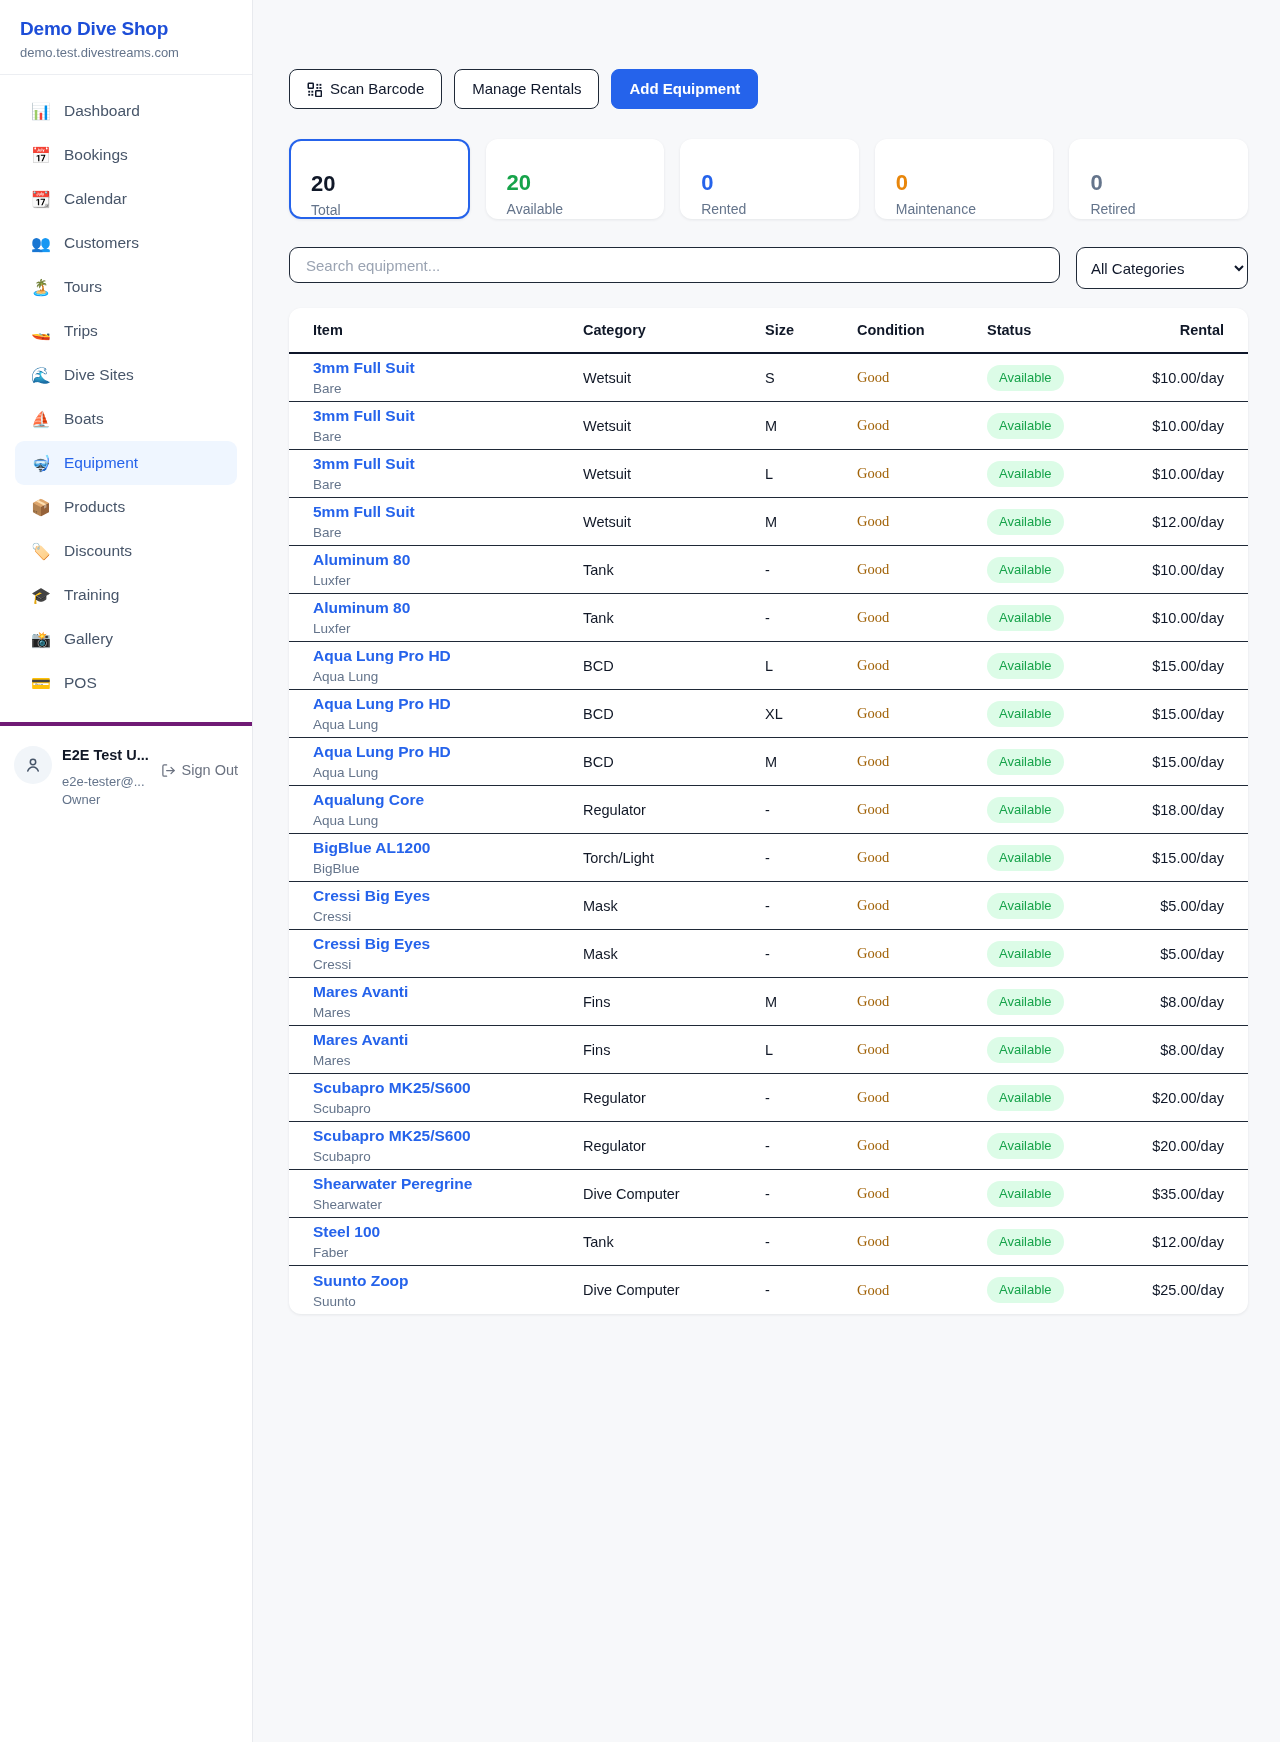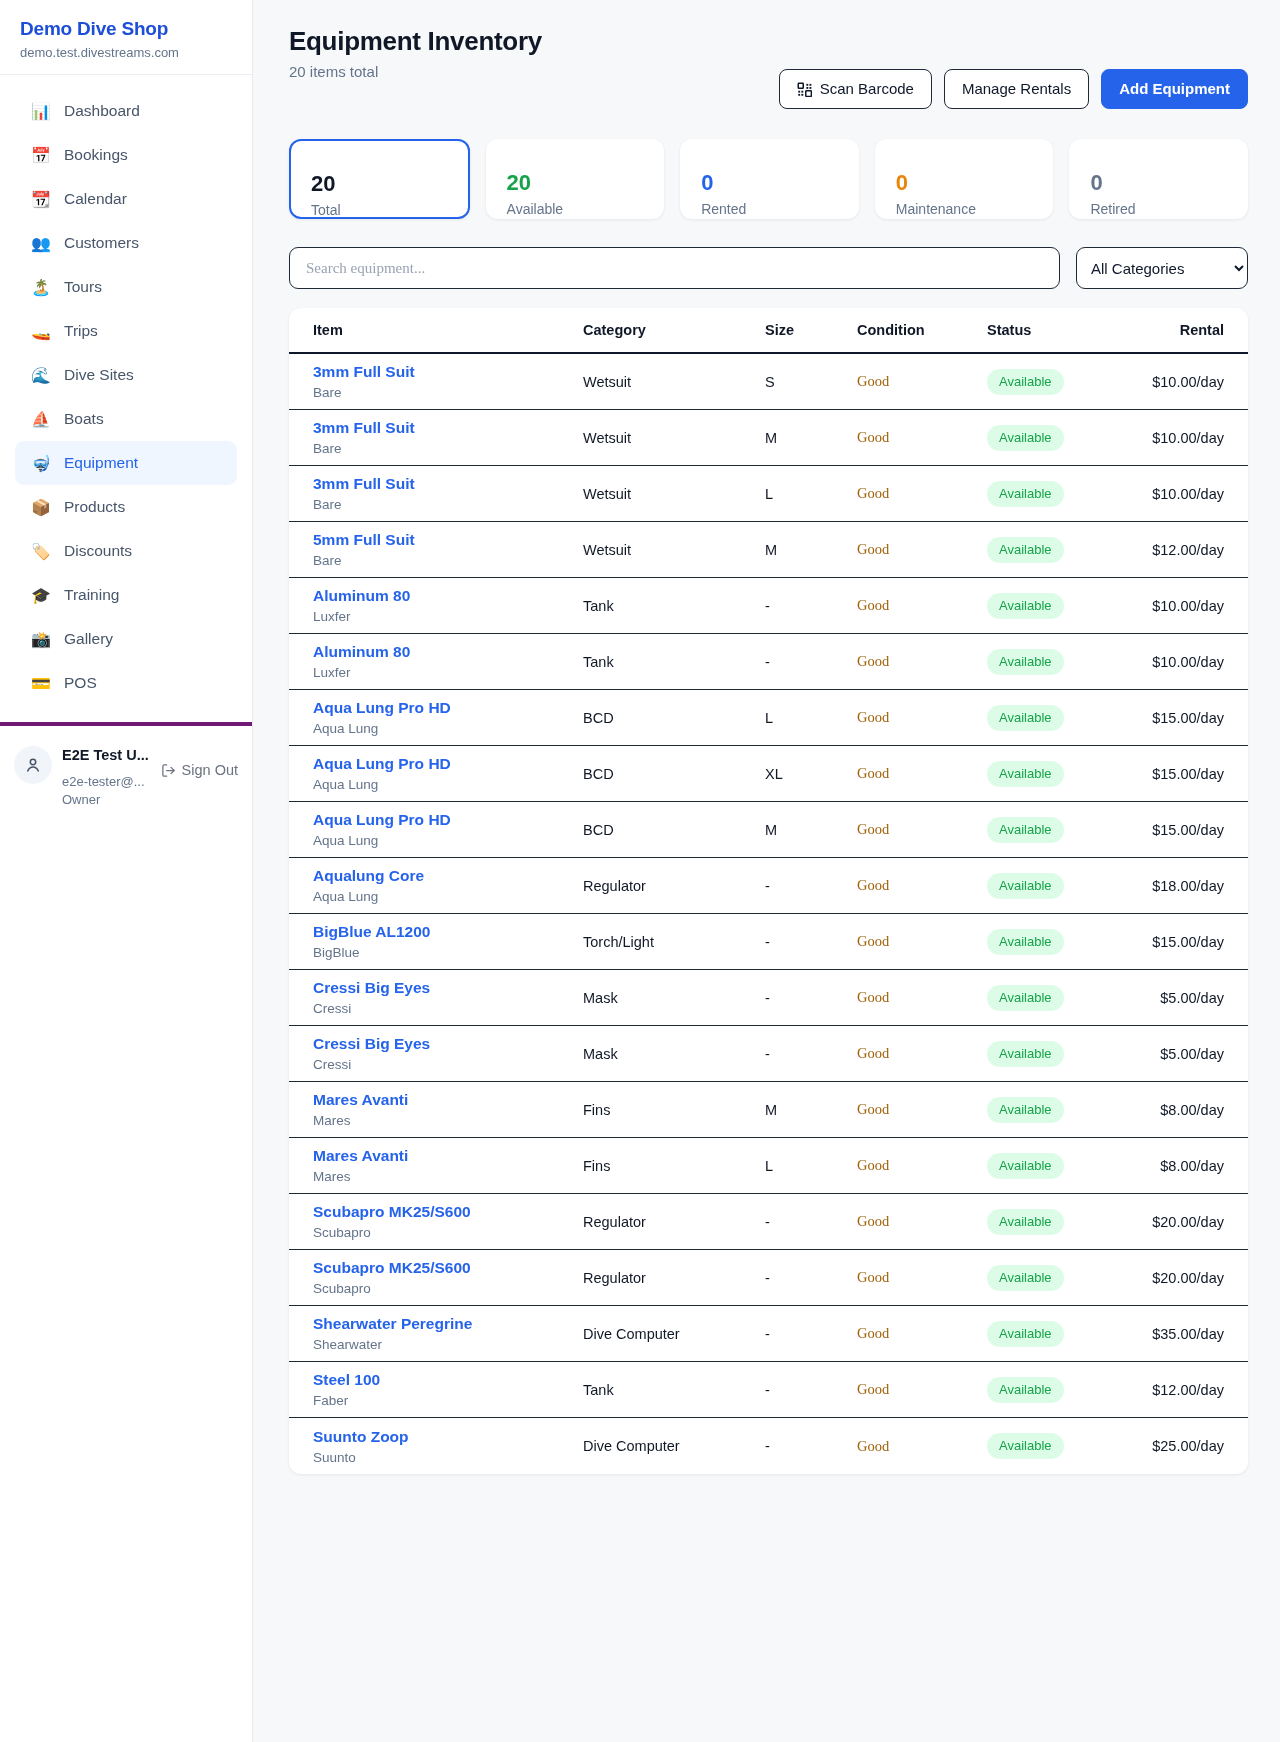--- a/index.html
+++ b/index.html
@@ -82,23 +82,23 @@
     height: 80px;
     cursor: pointer;
   }
   .stat-card.active { border: 2px solid #2563eb; }
   .stat-value { font-size: 22px; font-weight: 800; line-height: 28px; }
   .stat-label { font-size: 14px; color: #64748b; margin-top: 4px; }
 
   
   .filters-row { display: flex; gap: 16px; margin-top: 28px; }
   .search-input {
-    flex: 1; height: 42px;
+    flex: 1; height: 36px;
     border: 1px solid #1f2937; border-radius: 9px;
-    padding: 0 16px; font-size: 15px; font-family: Liberation Serif, serif;
+    padding: 0 16px; font-size: 15px; font-family: Liberation Sans, sans-serif;
     color: #0f172a; background: #ffffff; outline: none;
   }
   .search-input::placeholder { color: #9aa3b2; }
   .category-select {
     width: 172px; height: 42px;
     border: 1px solid #1f2937; border-radius: 9px;
     background: #ffffff; font-family: inherit; font-size: 15px;
     padding: 0 10px; color: #0f172a;
   }
 
@@ -110,21 +110,21 @@
   }
   .tgrid {
     display: grid;
     grid-template-columns: 270px 182px 92px 130px 140px 1fr;
     align-items: center;
     padding: 0 24px;
   }
   .thead { height: 46px; border-bottom: 2px solid #0f172a; }
   .th { font-size: 14.5px; font-weight: 700; color: #101828; }
   .th.right, .td.right { text-align: right; }
-  .trow { height: 56px; border-bottom: 1px solid #1f2937; }
+  .trow { height: 48px; border-bottom: 1px solid #1f2937; }
   .trow:last-child { border-bottom: none; }
   .item-name { font-size: 15.5px; font-weight: 600; color: #2563eb; cursor: pointer; line-height: 19px; }
   .item-brand { font-size: 13.5px; color: #64748b; margin-top: 4px; line-height: 16px; }
   .td { font-size: 14.5px; color: #111827; }
   .cond-link { color: #a16207; cursor: pointer; font-family: Liberation Serif, serif; }
   .status-pill {
     display: inline-block; font-size: 13px; font-weight: 500;
     color: #16a34a; background: #dcfce7;
     padding: 5px 12px; border-radius: 999px; line-height: 16px;
   }
@@ -223,24 +223,20 @@
         </svg>
       </span>
       <span>Sign Out</span>
     </button>
   </div>
 </aside>
 
 <main class="main">
 
   <div class="page-header">
-    <div>
-      <h1 class="page-title">Equipment Inventory</h1>
-      <div class="page-subtitle">20 items total</div>
-    </div>
     <div class="header-actions">
       <button class="btn">
         <span class="icon-svg">
           <svg width="15" height="15" viewBox="0 0 24 24" fill="#0f172a">
             <rect x="2" y="2" width="8" height="8" rx="1" fill="none" stroke="#0f172a" stroke-width="2.4"></rect>
             <rect x="15" y="3" width="3" height="3"></rect>
             <rect x="20" y="3" width="3" height="3"></rect>
             <rect x="15" y="8" width="3" height="3"></rect>
             <rect x="20" y="8" width="3" height="3"></rect>
             <rect x="2" y="14" width="3" height="3"></rect>

